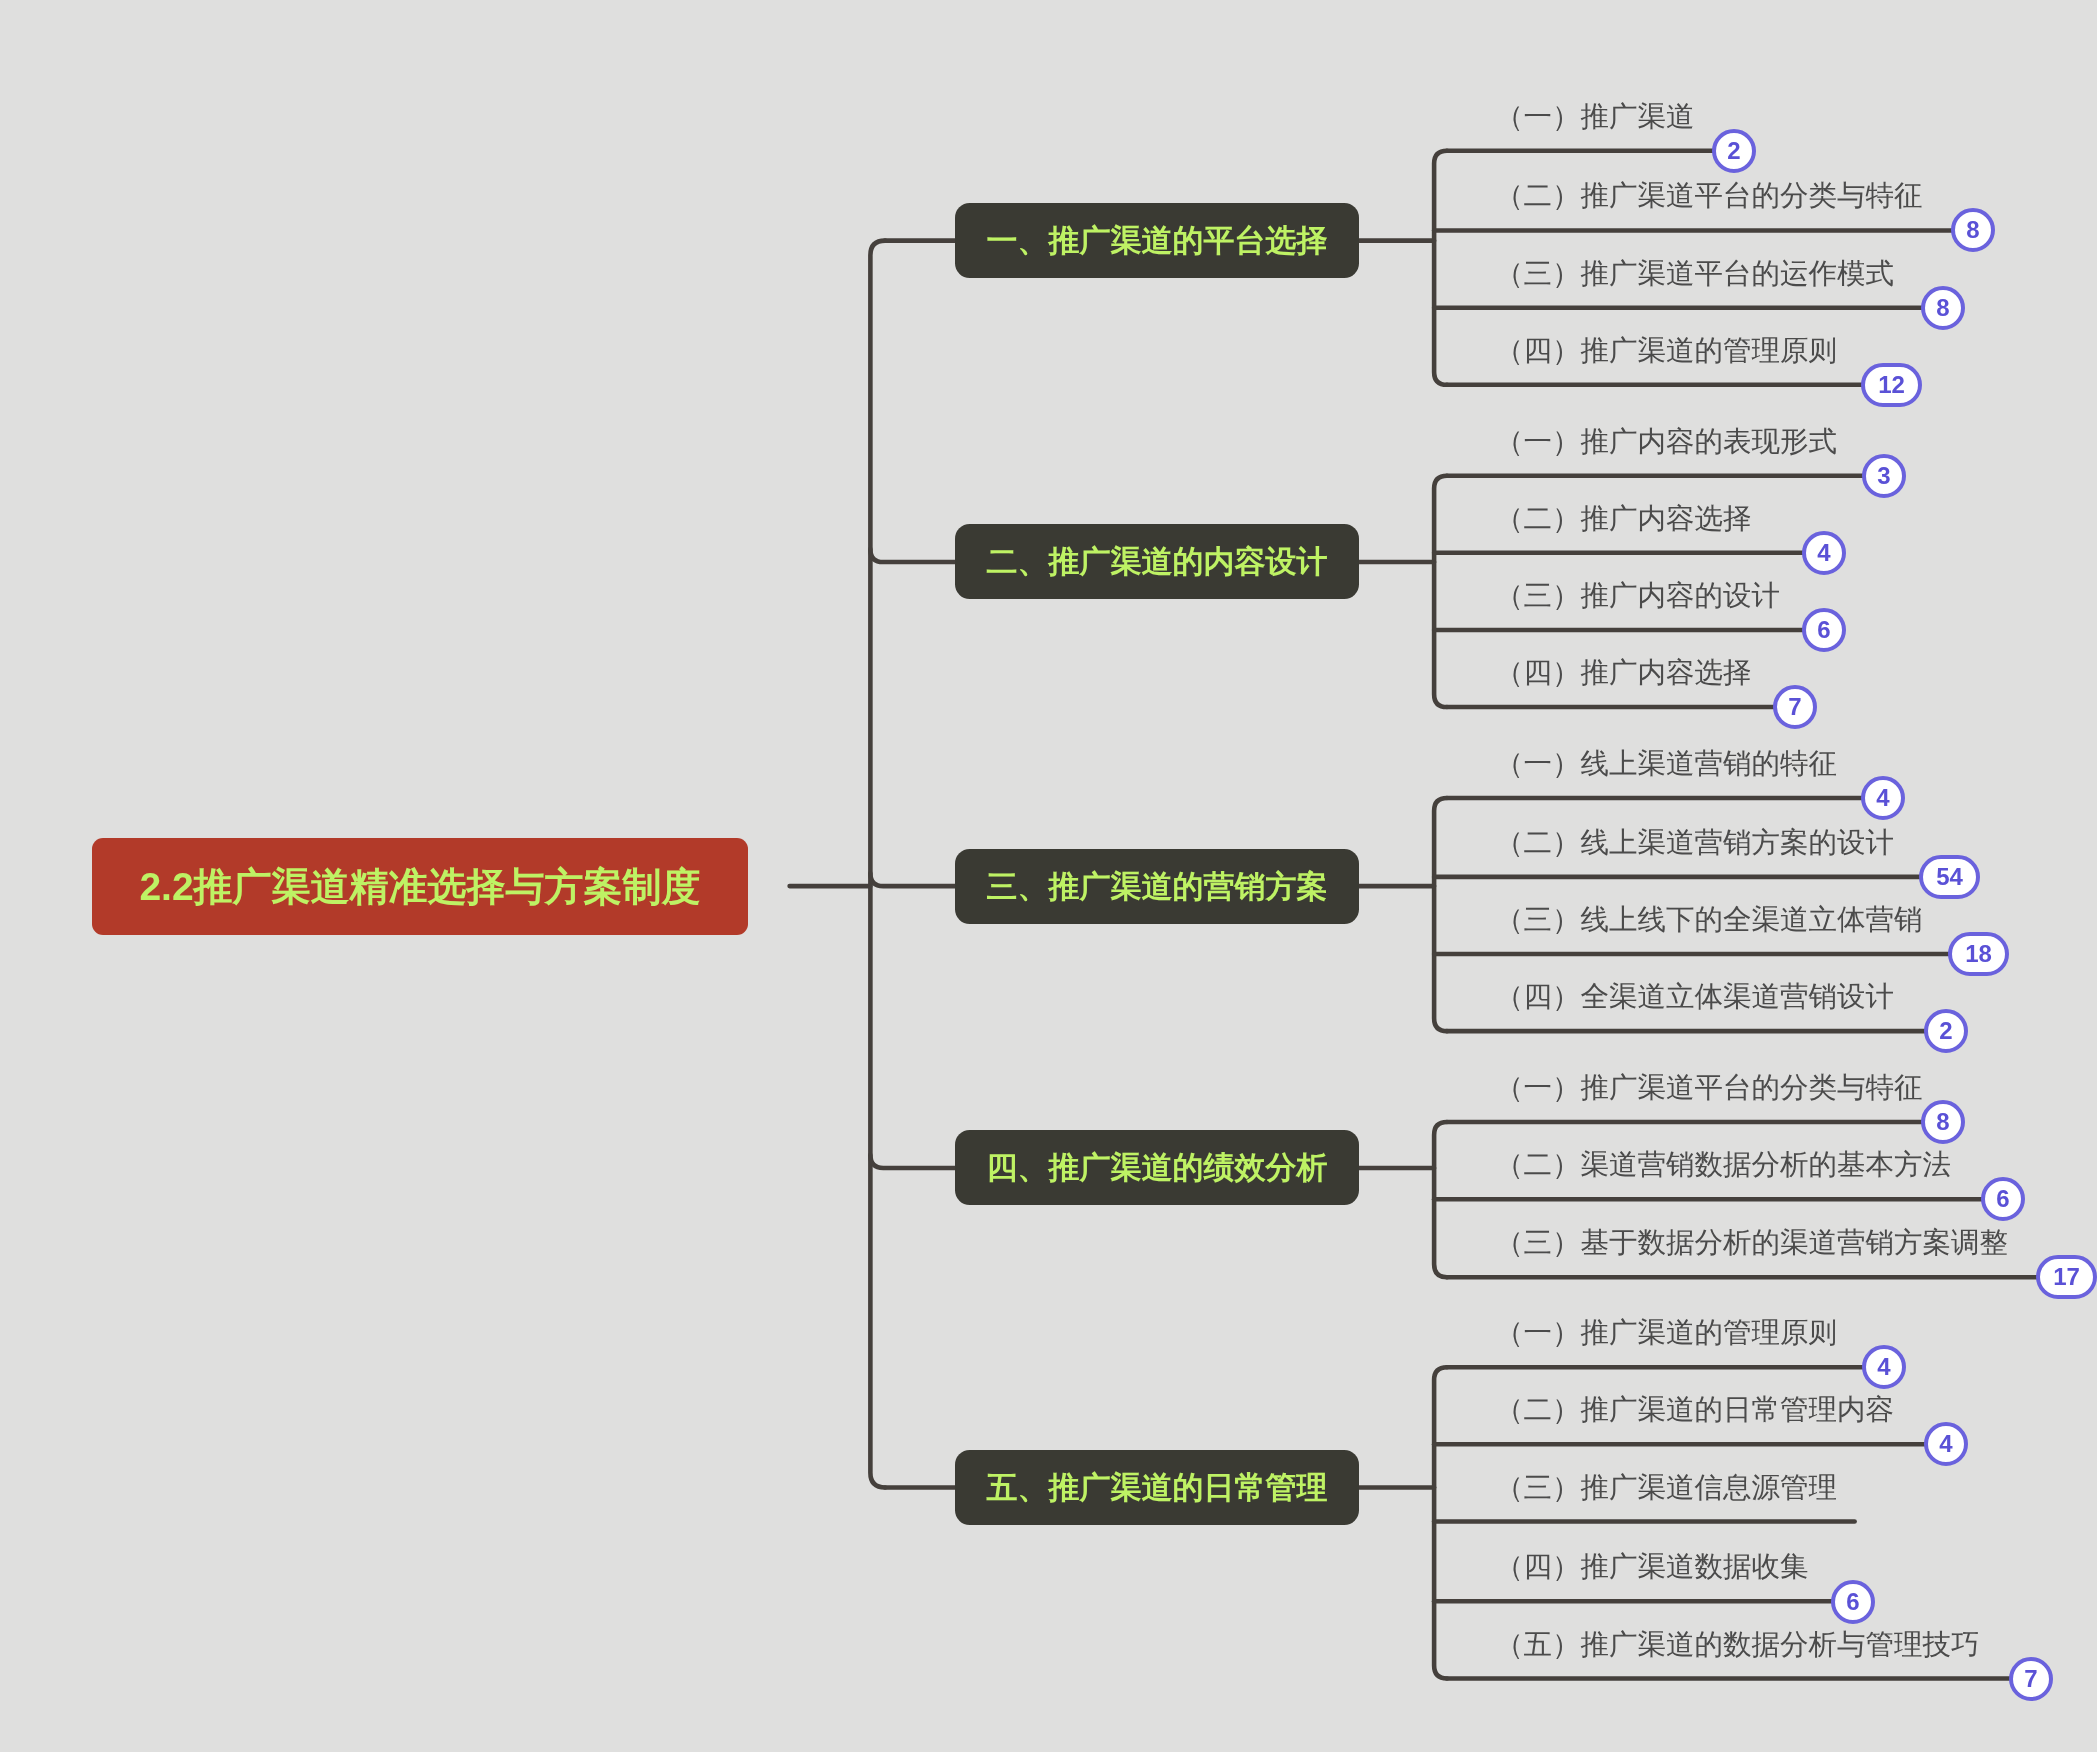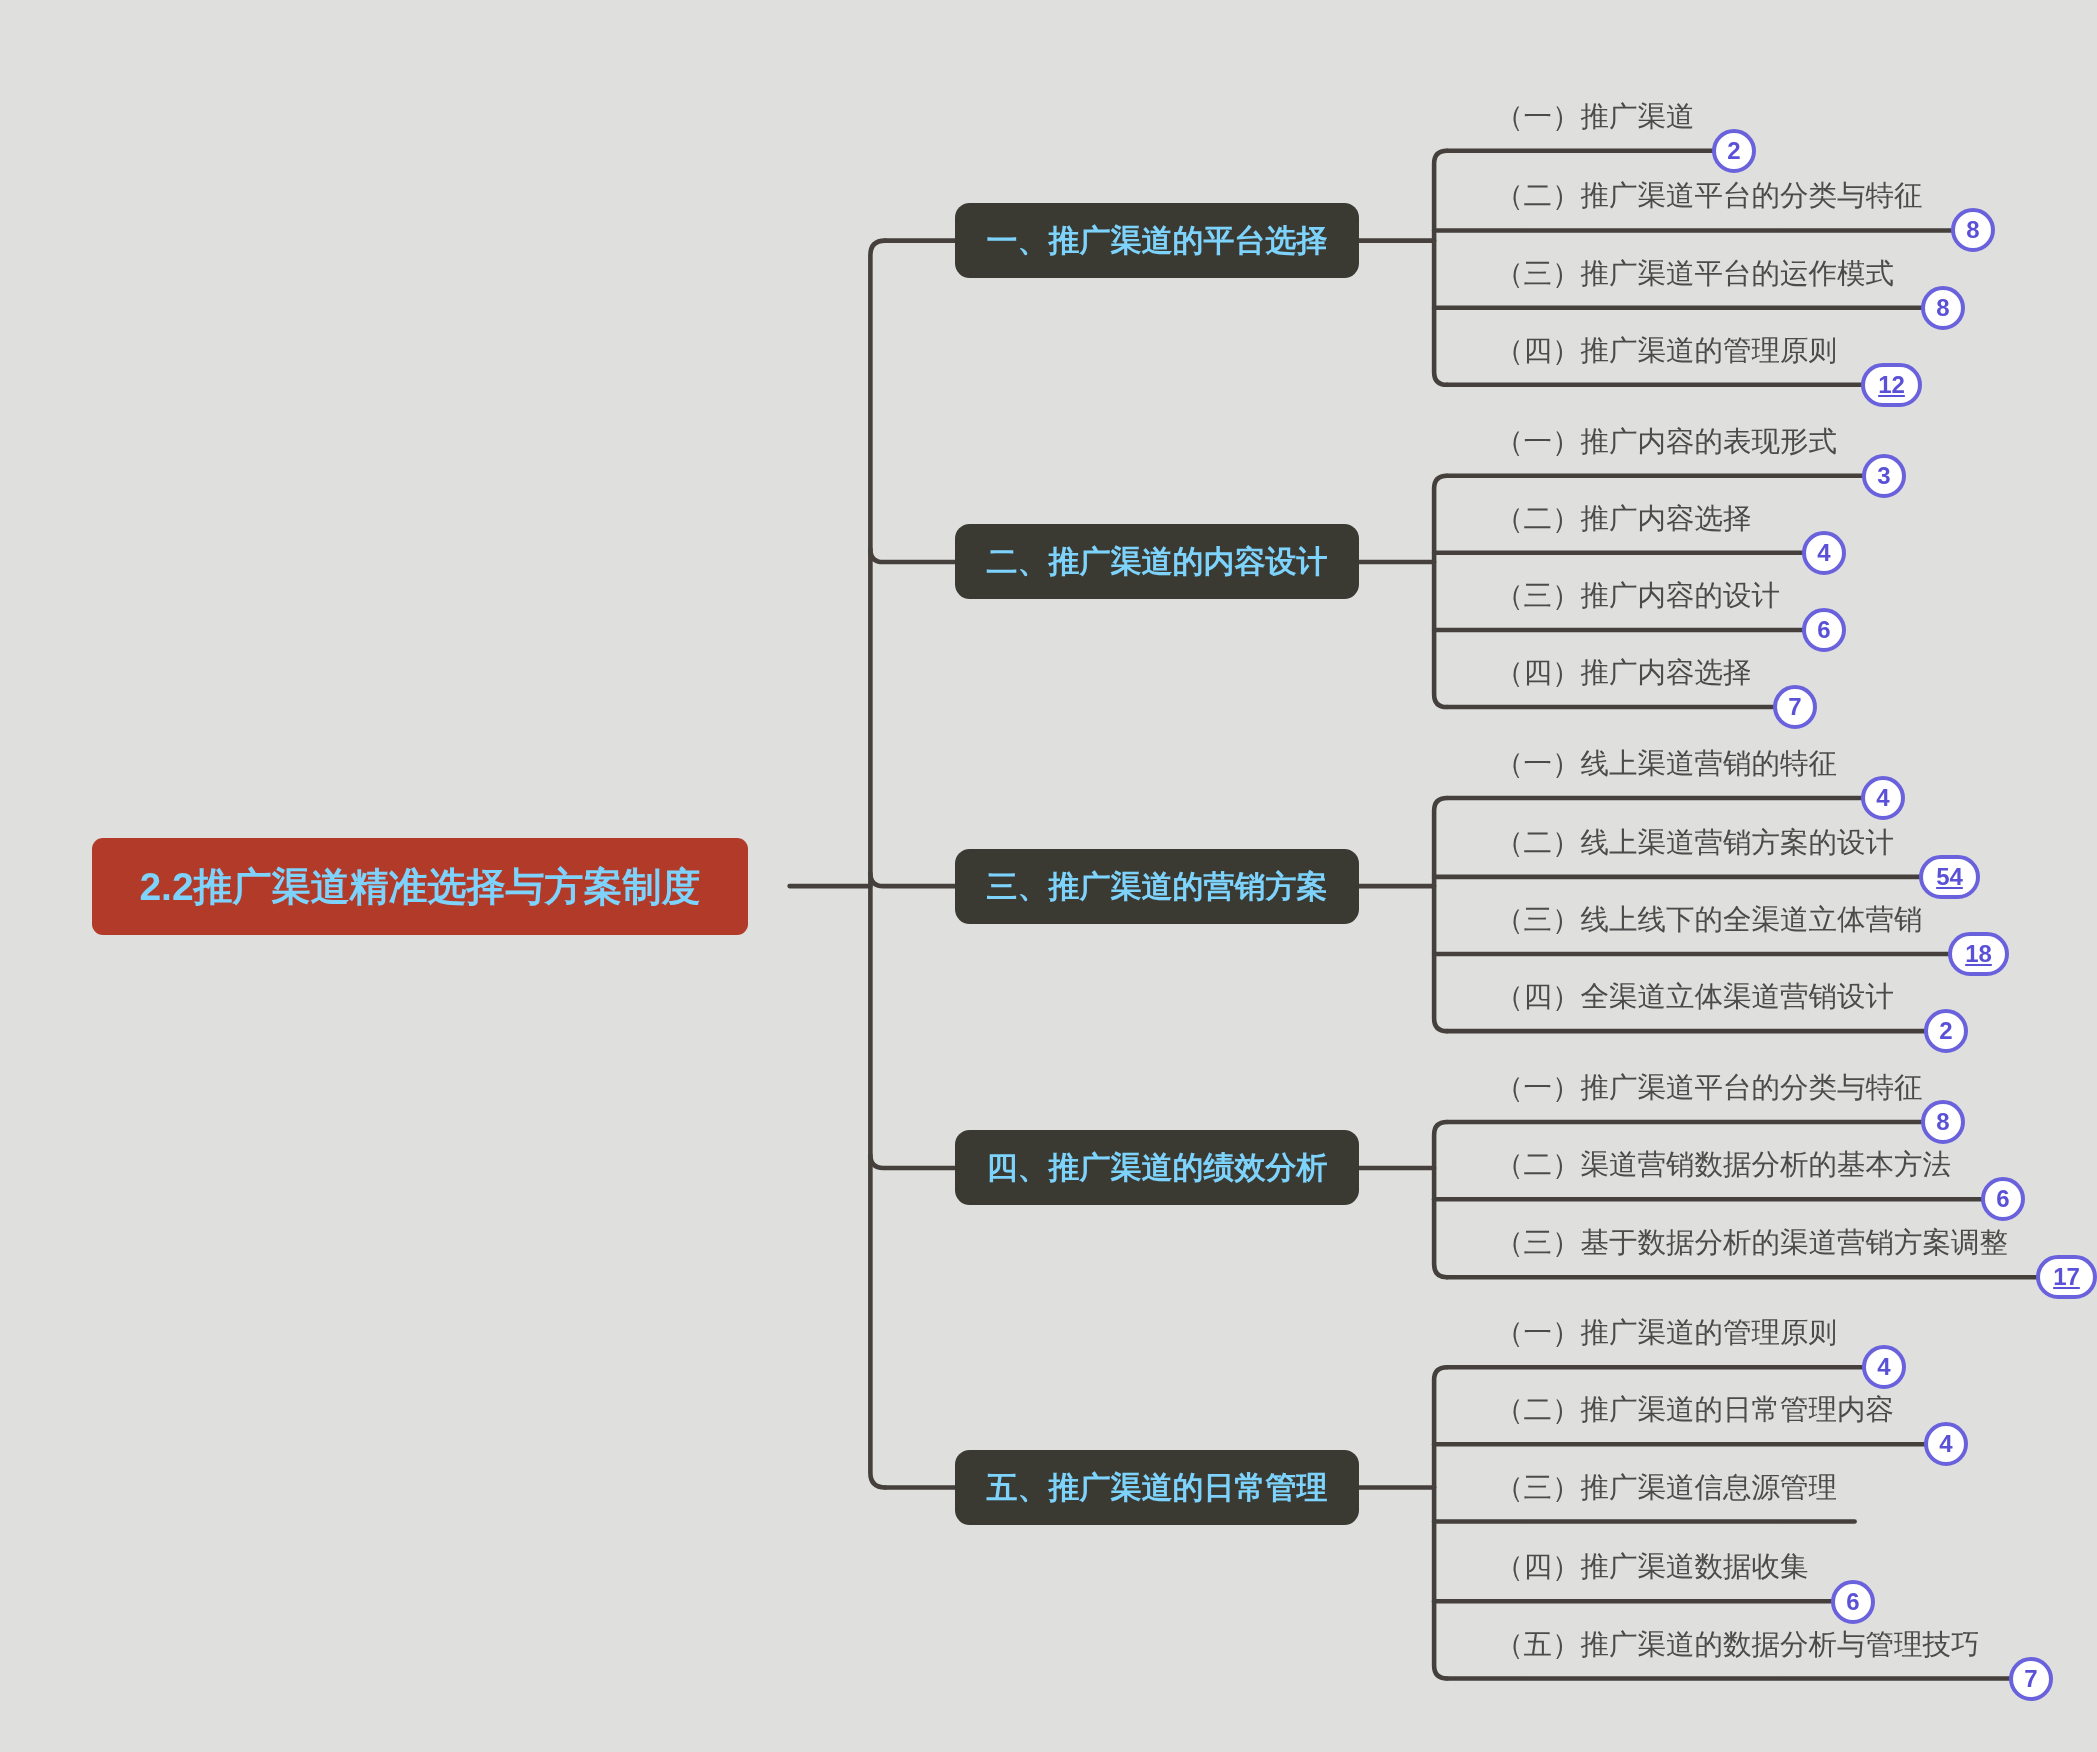--- a/index.html
+++ b/index.html
@@ -13,21 +13,21 @@
     height: 1752px;
     background: #dfdfde;
     overflow: hidden;
   }
   .stage svg { position: absolute; left: 0; top: 0; }
   .node {
     position: absolute;
     display: flex;
     align-items: center;
     justify-content: center;
-    color: #7dd3fc;
+    color: #bef264;
     white-space: nowrap;
     cursor: pointer;
   }
   .root-node {
     left: 92px; top: 838px; width: 656px; height: 97px;
     background: #b23a29;
     border-radius: 11px;
     font-size: 39px; font-weight: bold;
   }
   .branch-node {
@@ -49,21 +49,21 @@
     position: absolute;
     width: 44px; height: 44px;
     background: #ffffff;
     border: 4.6px solid #6a62dd;
     border-radius: 22px;
     color: #5a51d6;
     font-size: 24px; font-weight: bold;
     display: flex; align-items: center; justify-content: center;
     cursor: pointer;
   }
-  .badge.wide { width: 61px; text-decoration: underline; }
+  .badge.wide { width: 61px; }
 </style>
 </head>
 <body>
 
 <div class="stage">
 
   <svg width="2097" height="1752" viewBox="0 0 2284 1908" fill="none" stroke="#45403c" stroke-width="5" stroke-linecap="round">
     <g>
       <path d="M 860 965 H 948"></path>
       <path d="M 964 262 Q 948 262 948 278 V 1604 Q 948 1620 964 1620"></path>

